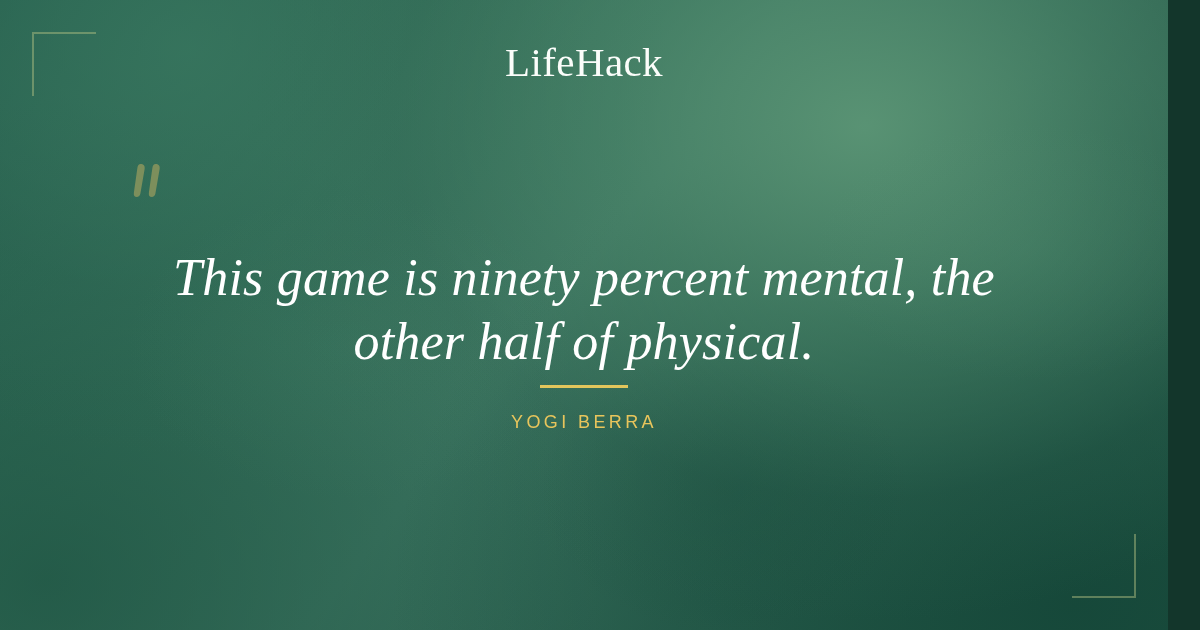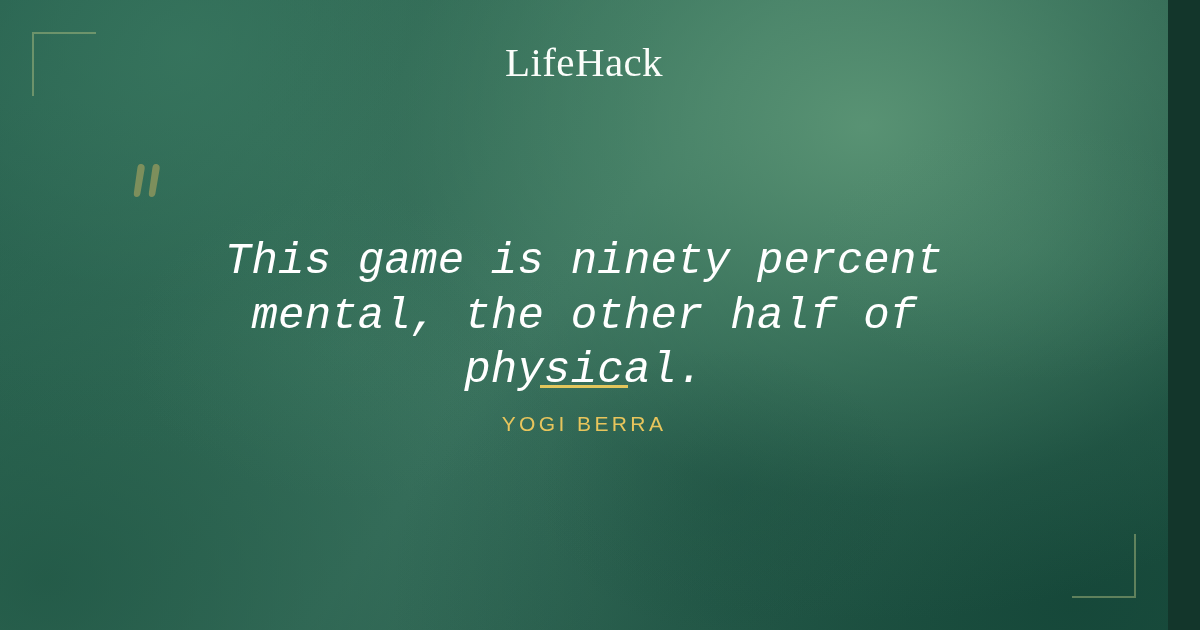--- a/index.html
+++ b/index.html
@@ -78,26 +78,26 @@
   #quote-block {
     position: absolute;
     left: 0;
     top: 234px;
     width: 100%;
     text-align: center;
     z-index: 3;
   }
   #quote-text {
     display: block;
-    margin: 0 auto;
+    margin: 12px auto;
     width: 880px;
-    font-family: Liberation Mono, monospace;
+    font-family: Liberation Serif, serif;
     font-style: italic;
     font-weight: 400;
-    font-size: 44px;
+    font-size: 52px;
     line-height: 1.24;
     color: #ffffff;
     letter-spacing: 0.2px;
   }
 
   #divider {
     position: absolute;
     left: 50%;
     top: 385px;
     transform: translateX(-50%);
@@ -107,21 +107,21 @@
     z-index: 3;
   }
 
   #author {
     position: absolute;
     left: 0;
     top: 412px;
     width: 100%;
     text-align: center;
     font-family: "Liberation Sans", sans-serif;
-    font-size: 21px;
+    font-size: 18px;
     font-weight: 500;
     letter-spacing: 3.4px;
     color: #e8c55c;
     z-index: 3;
   }
 </style>
 </head>
 <body>
 
 <div id="card">

